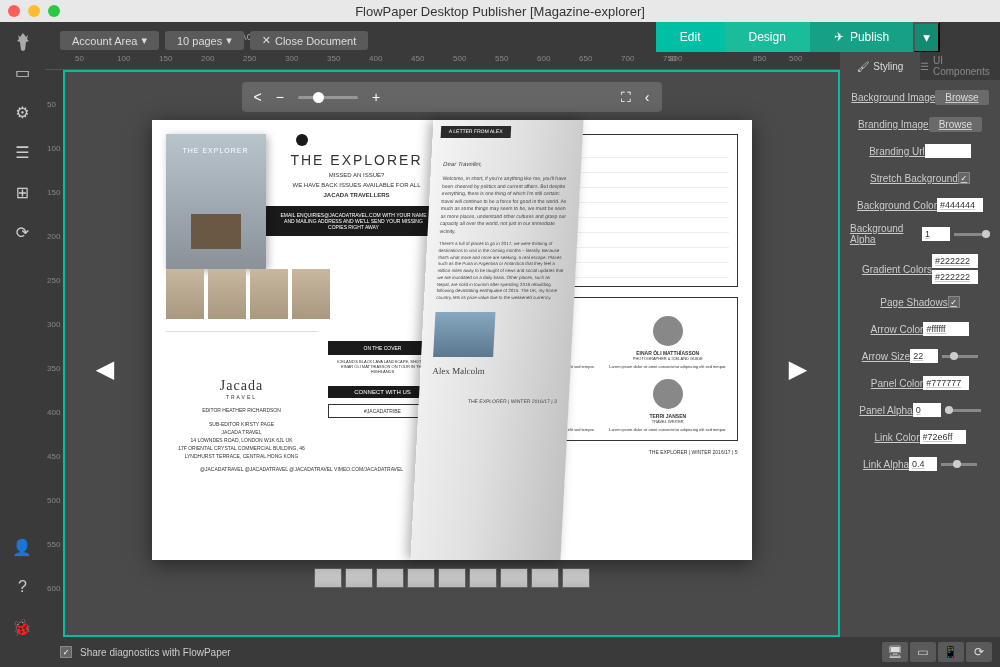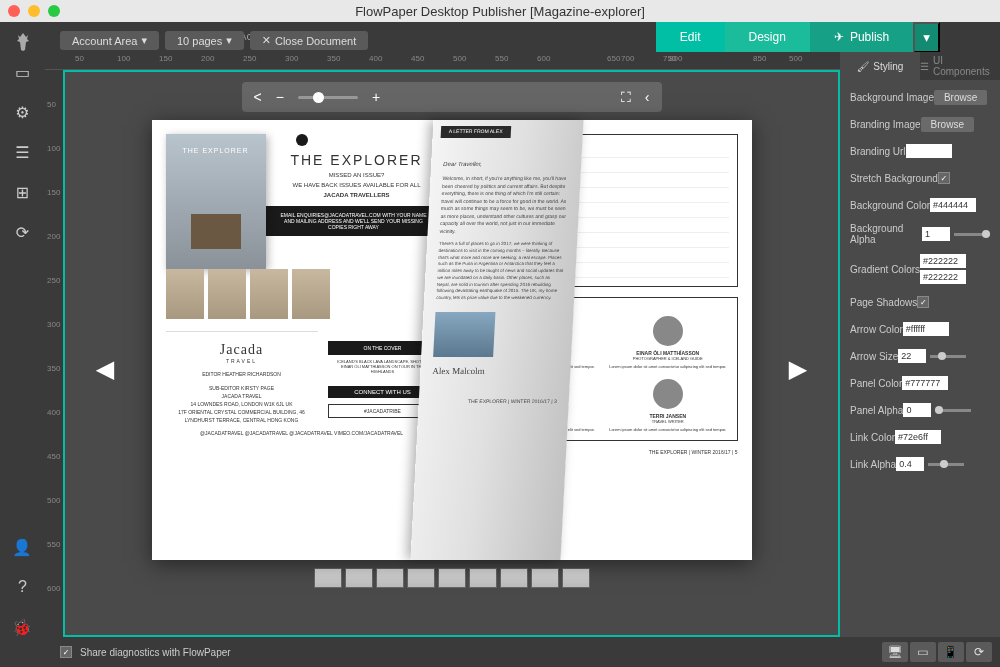--- a/index.html
+++ b/index.html
@@ -51,21 +51,21 @@
 .explorer-cover { width: 100px; height: 135px; background: linear-gradient(#b8c4cc, #8a9199); float: left; margin-right: 10px; box-shadow: 2px 2px 8px rgba(0,0,0,0.3); display: flex; flex-direction: column; align-items: center; justify-content: flex-end; padding-bottom: 20px; }
 .cover-title { font-size: 7px; letter-spacing: 1px; color: #fff; margin-bottom: 60px; }
 .cover-horse { width: 50px; height: 35px; background: #6b5842; }
 .explorer-header { text-align: center; margin-bottom: 8px; }
 .explorer-header h1 { font-size: 14px; letter-spacing: 2px; font-weight: 400; }
 .explorer-header .sub { font-size: 6px; margin-top: 4px; }
 .black-box { background: #1a1a1a; color: #fff; padding: 6px; font-size: 5px; text-align: center; margin-top: 8px; }
 .thumbs-row { display: flex; gap: 4px; margin-top: 8px; clear: both; }
 .thumb { width: 38px; height: 50px; background: linear-gradient(#c8b8a0, #a89880); }
 .jacada-section { clear: both; margin-top: 12px; text-align: center; border-top: 1px solid #ddd; padding-top: 10px; }
-.jacada-logo { font-size: 14px; font-family: Georgia, serif; letter-spacing: 1px; }
+.jacada-logo { font-size: 14px; font-family: Georgia, serif; letter-spacing: 1px; margin-top: 36px; }
 .jacada-info { font-size: 5px; margin-top: 6px; line-height: 1.6; }
 .on-cover { background: #1a1a1a; color: #fff; padding: 4px; font-size: 5px; text-align: center; margin-top: 10px; }
 .connect-bar { background: #1a1a1a; color: #fff; padding: 3px; font-size: 6px; text-align: center; margin-top: 8px; }
 .social-row { font-size: 5px; text-align: center; margin-top: 6px; }
 
 .page-turn { position: absolute; left: 270px; top: 0; width: 150px; height: 100%; background: linear-gradient(95deg, #f5f5f5 0%, #e0e0e0 50%, #c0c0c0 100%); transform: skewX(-3deg); box-shadow: -4px 0 12px rgba(0,0,0,0.3); padding: 40px 12px 12px; font-size: 5px; color: #444; line-height: 1.5; overflow: hidden; }
 .letter-tab { position: absolute; top: 6px; left: 8px; background: #2a2a2a; color: #fff; font-size: 5px; padding: 2px 8px; }
 .device-mock { width: 60px; height: 45px; background: linear-gradient(#87a8c0, #5a7890); margin-top: 10px; }
 .signature { font-family: cursive; font-size: 9px; margin-top: 8px; }
 
@@ -82,21 +82,21 @@
 .nav-arrow.right { right: 28px; }
 
 .thumb-strip { margin-top: 8px; display: flex; gap: 3px; }
 .strip-thumb { width: 28px; height: 20px; background: linear-gradient(#ddd,#bbb); border: 1px solid #666; }
 
 .right-panel { position: absolute; right: 0; top: 52px; width: 160px; bottom: 30px; background: #4a4a4a; font-size: 11px; color: #ccc; }
 .panel-tabs { display: flex; height: 28px; background: #3a3a3a; }
 .panel-tab { flex: 1; display: flex; align-items: center; justify-content: center; gap: 4px; font-size: 10px; color: #888; }
 .panel-tab.active { background: #4a4a4a; color: #ddd; }
 .panel-body { padding: 8px 10px; }
-.prop-row { display: flex; align-items: center; justify-content: flex-start; margin-bottom: 9px; min-height: 18px; }
+.prop-row { display: flex; align-items: center; justify-content: center; margin-bottom: 9px; min-height: 18px; text-decoration: underline; }
 .prop-label { font-size: 10px; color: #ccc; }
 .prop-btn { background: #6a6a6a; color: #ddd; border: none; padding: 2px 10px; font-size: 10px; border-radius: 2px; }
 .prop-input { width: 46px; background: #fff; color: #333; border: none; font-size: 9px; padding: 2px 3px; }
 .prop-input.small { width: 28px; }
 .prop-slider { width: 36px; height: 3px; background: #888; position: relative; }
 .prop-slider .knob { position: absolute; width: 8px; height: 8px; background: #ccc; border-radius: 50%; top: -3px; }
 .prop-check { width: 12px; height: 12px; background: #666; border: 1px solid #888; display: inline-flex; align-items: center; justify-content: center; font-size: 8px; color: #fff; }
 .gradient-inputs { display: flex; flex-direction: column; gap: 2px; }
 .input-slider-group { display: flex; align-items: center; gap: 4px; }
 
@@ -163,21 +163,21 @@
       <span class="tick" style="left: 114px;">150</span>
       <span class="tick" style="left: 156px;">200</span>
       <span class="tick" style="left: 198px;">250</span>
       <span class="tick" style="left: 240px;">300</span>
       <span class="tick" style="left: 282px;">350</span>
       <span class="tick" style="left: 324px;">400</span>
       <span class="tick" style="left: 366px;">450</span>
       <span class="tick" style="left: 408px;">500</span>
       <span class="tick" style="left: 450px;">550</span>
       <span class="tick" style="left: 492px;">600</span>
-      <span class="tick" style="left: 562px;">650</span>
+      <span class="tick" style="left: 534px;">650</span>
       <span class="tick" style="left: 576px;">700</span>
       <span class="tick" style="left: 618px;">750</span>
       <span class="tick" style="left: 624px;">800</span>
       <span class="tick" style="left: 708px;">850</span>
       <span class="tick" style="left: 744px;">500</span>
     </div>
   <div class="ruler-v" id="ruler-v">
       <span class="tick" style="top: 30px;">50</span>
       <span class="tick" style="top: 74px;">100</span>
       <span class="tick" style="top: 118px;">150</span>

